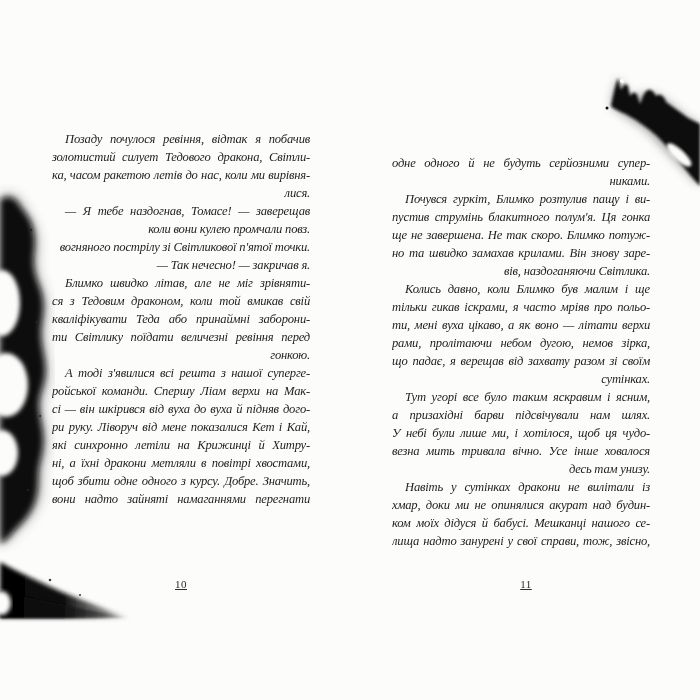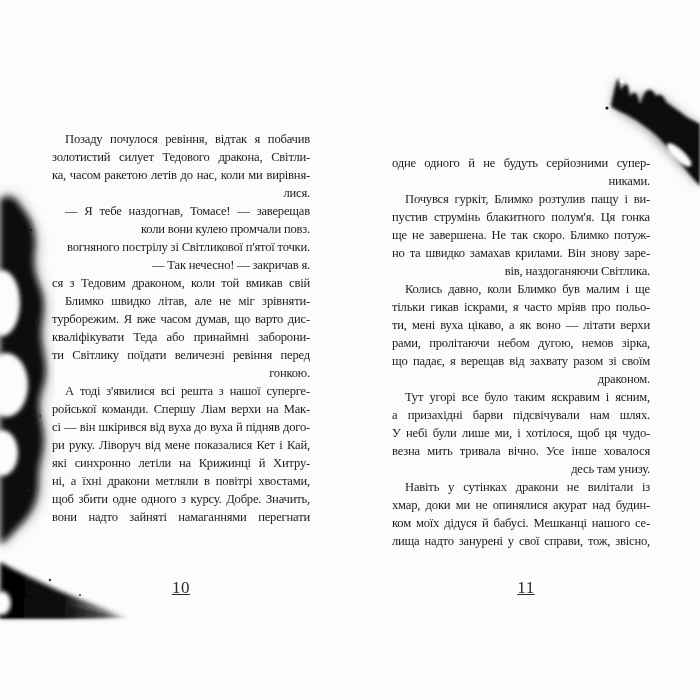--- a/index.html
+++ b/index.html
@@ -1,32 +1,32 @@
 <!DOCTYPE html>
 <html><head>
 <meta charset="utf-8">
 <style>
   html,body{margin:0;padding:0;background:#fcfcfb;}
   .spread{
     position:relative;width:700px;height:700px;overflow:hidden;
     background:#fcfcfb;color:#1d1d1d;
     font-family:"Liberation Serif","DejaVu Serif",serif;
   }
-  .page-text{position:absolute;top:130px;width:258px;}
+  .page-text{position:absolute;top:130px;width:258px;font-style:italic;}
   .page-text.left{left:52px;}
   .page-text.right{left:392px;margin-top:24px;}
   .line{
     height:18px;line-height:18px;font-size:12.6px;letter-spacing:-0.2px;
     overflow:hidden;white-space:nowrap;text-align:right;
   }
   .line.just{text-align:justify;text-align-last:justify;white-space:normal;}
   .line.ind{text-indent:13px;}
   .pagenum{
     position:absolute;top:578px;width:258px;text-align:center;
-    font-size:17px;letter-spacing:0.5px;color:#2b2b2b;text-decoration:underline;
+    font-size:11px;letter-spacing:0.5px;color:#2b2b2b;text-decoration:underline;
   }
   .pagenum.left{left:52px;}
   .pagenum.right{left:397px;}
   .ink{position:absolute;pointer-events:none;}
   .ink svg{overflow:visible;display:block;}
   #ink-left{left:0;top:190px;width:55px;height:370px;}
   #ink-bl{left:0;top:548px;width:135px;height:75px;}
   #ink-tr{left:595px;top:60px;width:105px;height:140px;}
 </style>
 </head>
@@ -104,23 +104,22 @@
 
   <div class="page-text left" id="left-col">
       <div class="line just ind">Позаду почулося ревіння, відтак я побачив</div>
       <div class="line just">золотистий силует Тедового дракона, Світли-</div>
       <div class="line just">ка, часом ракетою летів до нас, коли ми вирівня-</div>
       <div class="line">лися.</div>
       <div class="line just ind">— Я тебе наздогнав, Томасе! — заверещав Тед,</div>
       <div class="line">коли вони кулею промчали повз.</div>
       <div class="line">вогняного пострілу зі Світликової п'ятої точки.</div>
       <div class="line ind">— Так нечесно! — закричав я.</div>
+      <div class="line just ind">Блимко швидко літав, але не міг зрівняти-</div>
       <div class="line just">ся з Тедовим драконом, коли той вмикав свій</div>
-      <div class="line just ind">Блимко швидко літав, але не міг зрівняти-</div>
-      <div class="line just">турборежим. Я вже часом думав, що варто дис-</div>
       <div class="line just">кваліфікувати Теда або принаймні заборони-</div>
       <div class="line just">ти Світлику поїдати величезні ревіння перед</div>
       <div class="line">гонкою.</div>
       <div class="line just ind">А тоді з'явилися всі решта з нашої суперге-</div>
       <div class="line just">ройської команди. Спершу Ліам верхи на Мак-</div>
       <div class="line just">сі — він шкірився від вуха до вуха й підняв дого-</div>
       <div class="line just">ри руку. Ліворуч від мене показалися Кет і Кай,</div>
       <div class="line just">які синхронно летіли на Крижинці й Хитру-</div>
       <div class="line just">ні, а їхні дракони метляли в повітрі хвостами,</div>
       <div class="line just">щоб збити одне одного з курсу. Добре. Значить,</div>
@@ -133,21 +132,21 @@
       <div class="line just ind">Почувся гуркіт, Блимко розтулив пащу і ви-</div>
       <div class="line just">пустив струмінь блакитного полум'я. Ця гонка</div>
       <div class="line just">ще не завершена. Не так скоро. Блимко потуж-</div>
       <div class="line just">но та швидко замахав крилами. Він знову заре-</div>
       <div class="line">вів, наздоганяючи Світлика.</div>
       <div class="line just ind">Колись давно, коли Блимко був малим і ще</div>
       <div class="line just">тільки гикав іскрами, я часто мріяв про польо-</div>
       <div class="line just">ти, мені вуха цікаво, а як воно — літати верхи</div>
       <div class="line just">рами, пролітаючи небом дугою, немов зірка,</div>
       <div class="line just">що падає, я верещав від захвату разом зі своїм</div>
-      <div class="line">драконом.</div>
+      <div class="line">сутінках.</div>
       <div class="line just ind">Тут угорі все було таким яскравим і ясним,</div>
       <div class="line just">а призахідні барви підсвічували нам шлях.</div>
       <div class="line just">У небі були лише ми, і хотілося, щоб ця чудо-</div>
       <div class="line just">везна мить тривала вічно. Усе інше ховалося</div>
       <div class="line">десь там унизу.</div>
       <div class="line just ind">Навіть у сутінках дракони не вилітали із</div>
       <div class="line just">хмар, доки ми не опинялися акурат над будин-</div>
       <div class="line just">ком моїх дідуся й бабусі. Мешканці нашого се-</div>
       <div class="line just">лища надто занурені у свої справи, тож, звісно,</div>
     </div>

